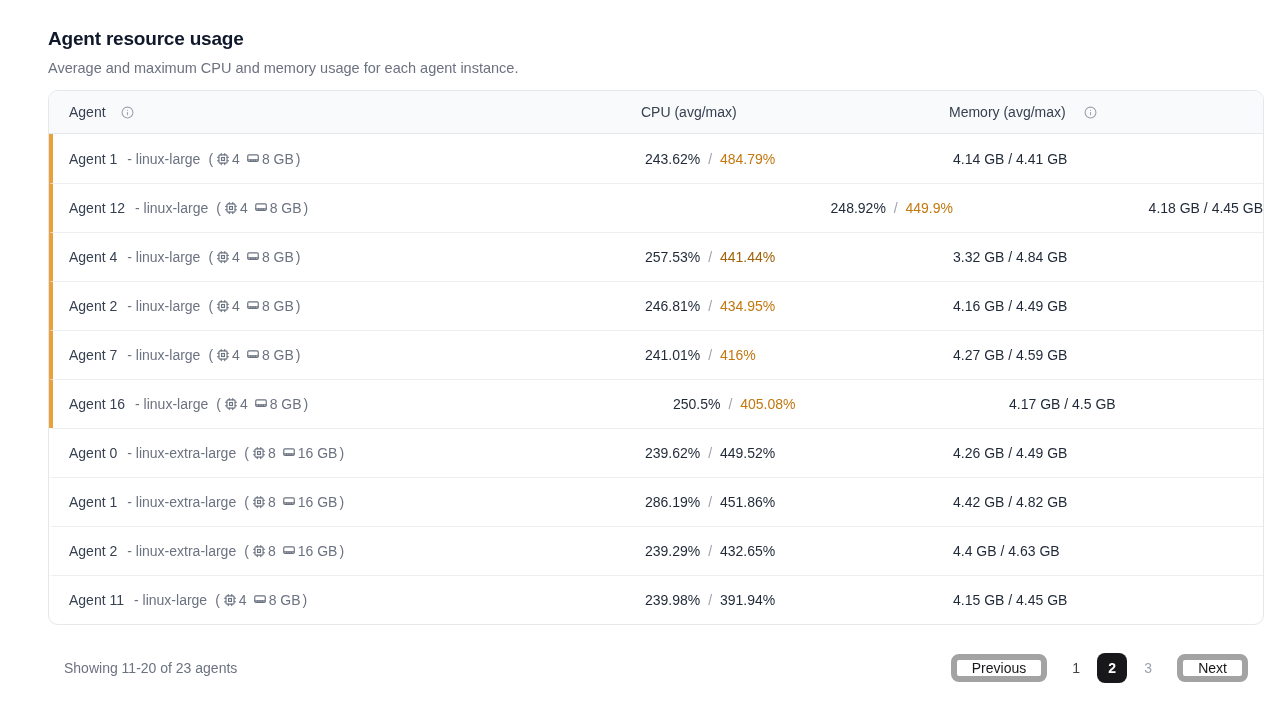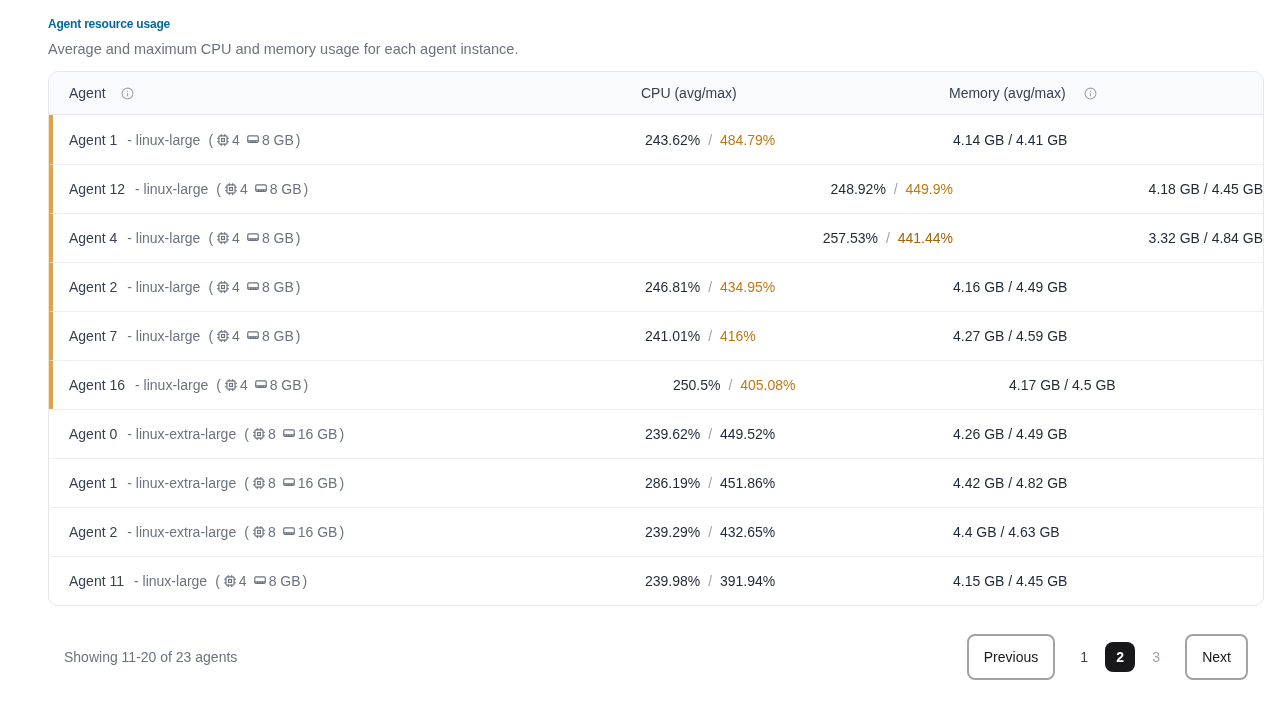--- a/index.html
+++ b/index.html
@@ -6,25 +6,25 @@
   html, body {
     width: 1285px; height: 708px;
     background: #ffffff;
     font-family: "Liberation Sans", "DejaVu Sans", sans-serif;
     color: #18181b;
     overflow: hidden;
   }
   .container { width: 1216px; margin-left: 48px; }
 
   .page-title {
-    margin-top: 17px;
-    font-size: 12px;
+    margin-top: 28px;
+    font-size: 19px;
     font-weight: 700;
     letter-spacing: -0.2px;
-    color: #0369a1;
+    color: #0f172a;
   }
   .page-subtitle {
     margin-top: 10px;
     font-size: 14.5px;
     color: #6b7280;
   }
 
   .table-card {
     margin-top: 14px;
     border: 1px solid #e5e7eb;
@@ -77,24 +77,24 @@
     margin-top: 28px;
     display: flex;
     align-items: center;
     justify-content: space-between;
     padding: 0 16px 0 16px;
   }
   .showing-text { font-size: 14px; color: #6b7280; }
 
   .pagination { display: flex; align-items: center; gap: 14px; }
   .page-btn {
-    height: 46px;
+    height: 28px;
     padding: 0 15px;
     background: #fff;
-    border: 2px solid #a3a3a3;
+    border: 6px solid #a3a3a3;
     border-radius: 8px;
     font-family: inherit;
     font-size: 14px;
     font-weight: 500;
     color: #18181b;
     cursor: pointer;
     display: inline-flex;
     align-items: center;
     justify-content: center;
   }
@@ -211,21 +211,21 @@
     <div class="cell-cpu">
       <span class="cpu-avg">248.92%</span>
       <span class="cpu-sep">/</span>
       <span class="cpu-max warn" style="color: rgb(194, 119, 15); margin-top: 28px;">449.9%</span>
     </div>
     <div class="cell-memory">
       <span class="memory-value">4.18 GB / 4.45 GB</span>
     </div>
   </div>
 
-  <div class="trow highlight" style="border-left-color: rgb(233, 162, 59); text-align: right;">
+  <div class="trow highlight" style="border-left-color: rgb(233, 162, 59);">
     <div class="cell-agent">
       <span class="agent-name">Agent 4</span>
       <span class="agent-type">- linux-large</span>
       <span class="agent-spec">
         <span class="spec-paren-open">(</span>
         <span class="spec-icon first">
           <svg viewBox="0 0 24 24" fill="none" stroke="currentColor" stroke-width="2" stroke-linecap="round">
                   <rect x="5" y="5" width="14" height="14" rx="2"></rect>
                   <rect x="9.5" y="9.5" width="5" height="5"></rect>
                   <path d="M9 2.5v2.5M15 2.5v2.5M9 19v2.5M15 19v2.5M2.5 9h2.5M2.5 15h2.5M19 9h2.5M19 15h2.5"></path>

